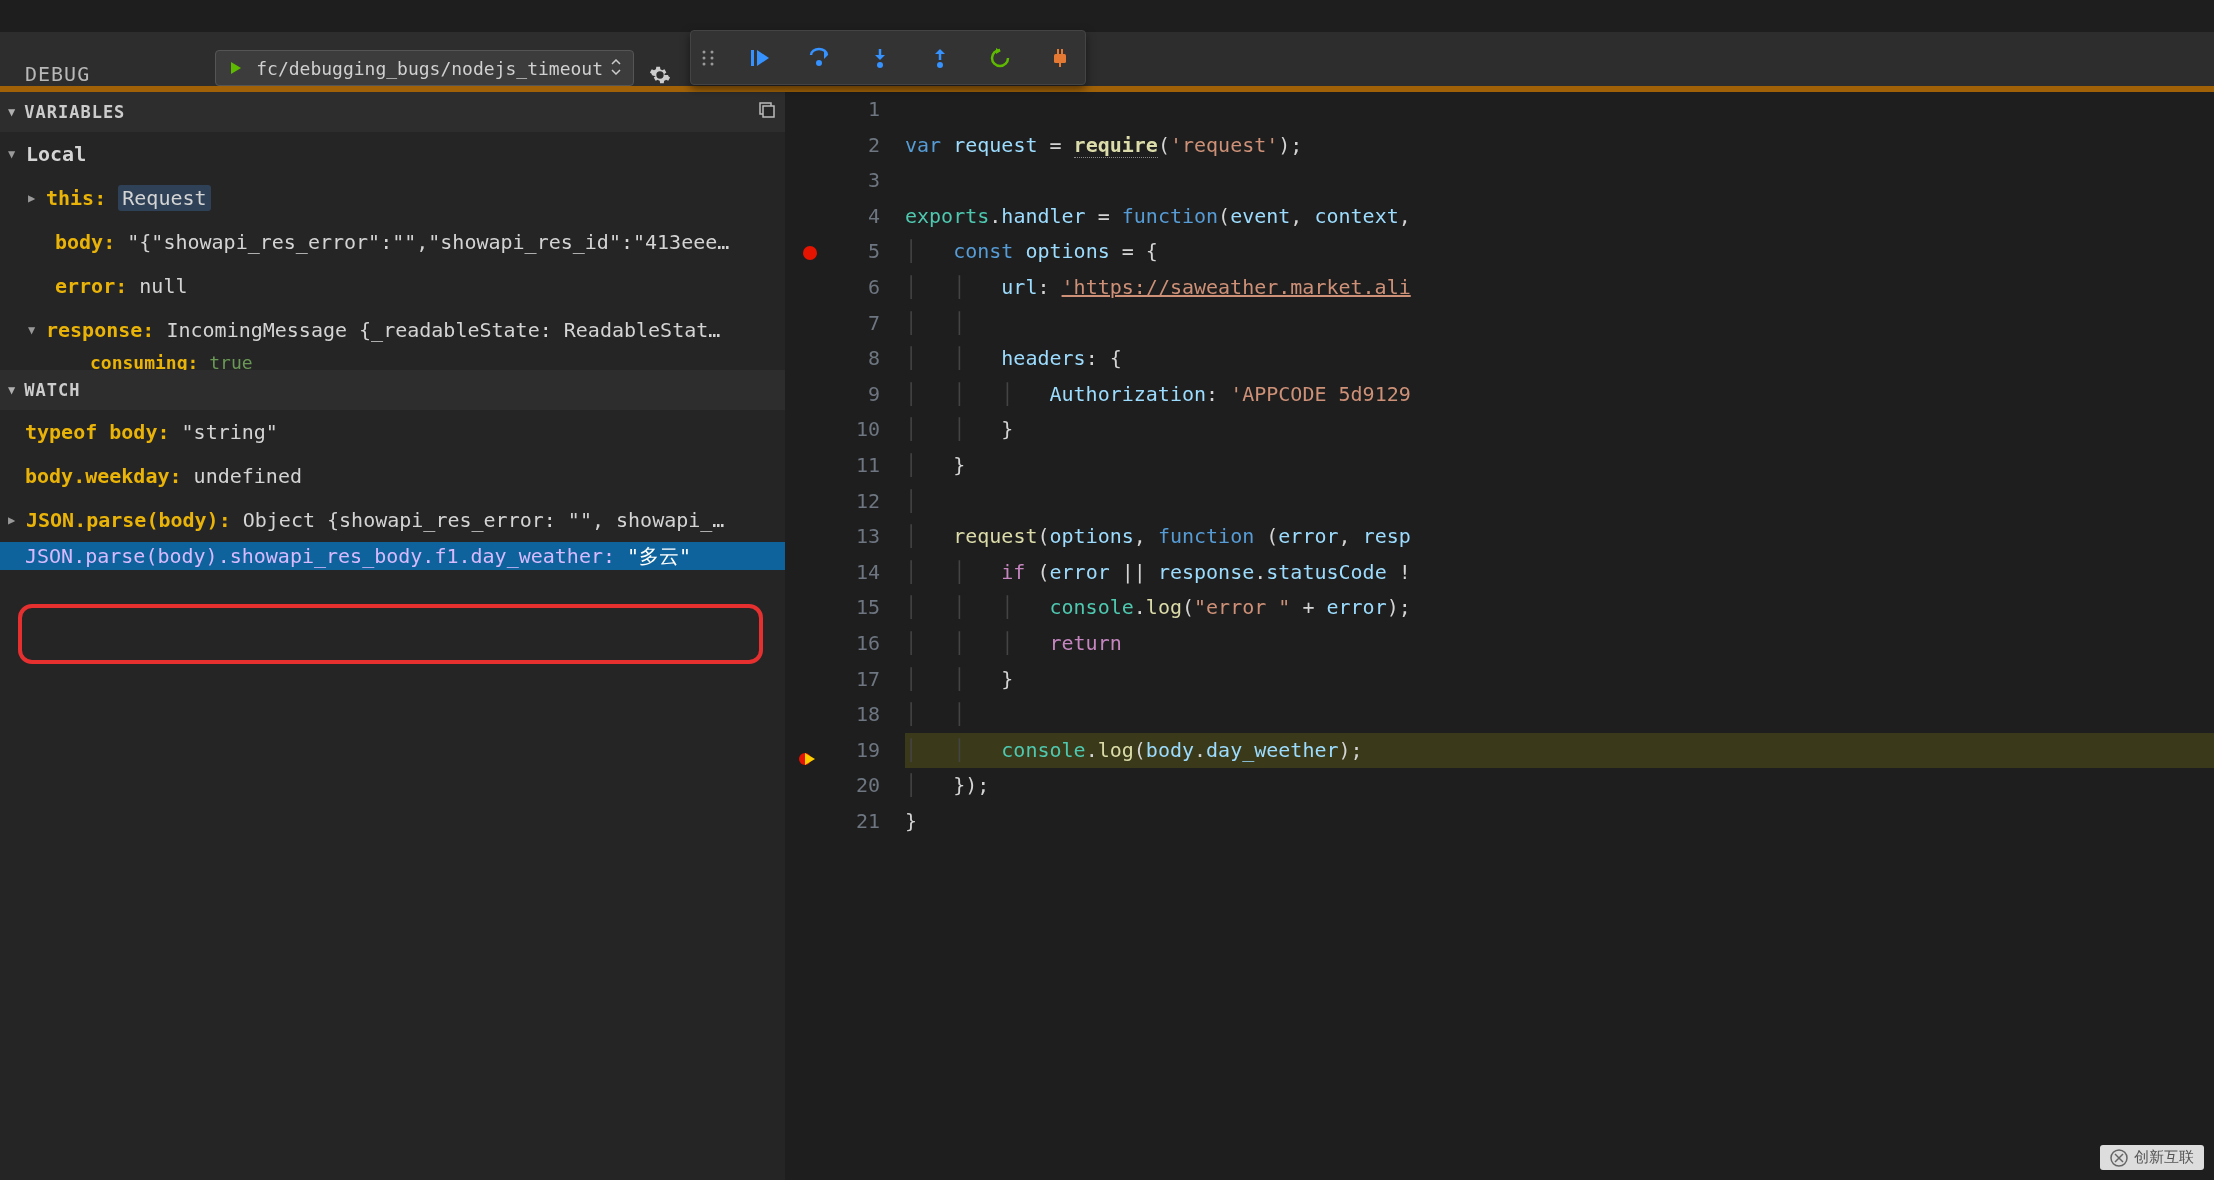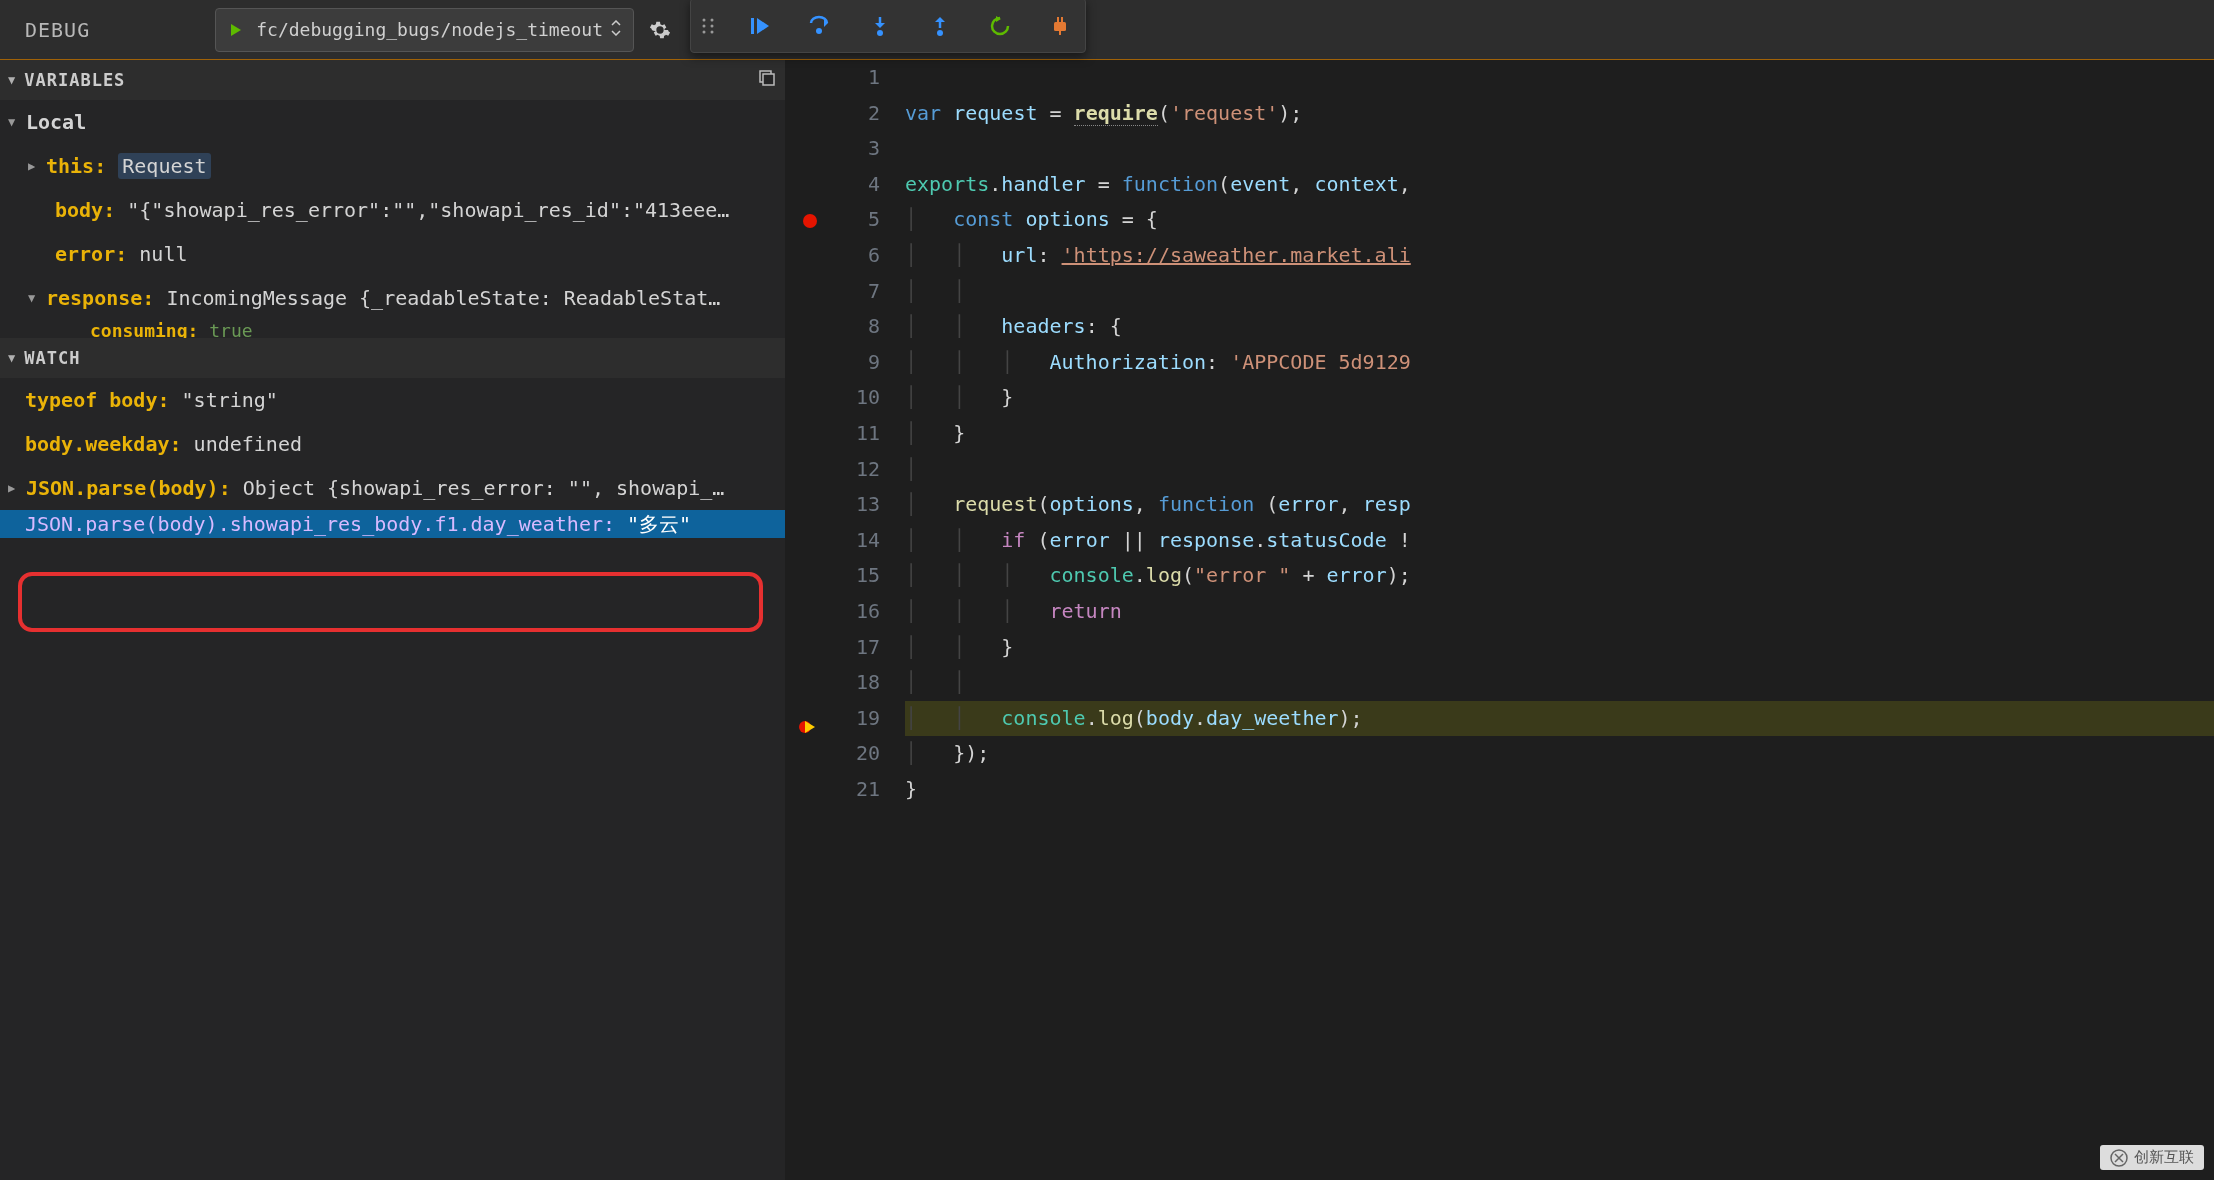--- a/index.html
+++ b/index.html
@@ -9,39 +9,40 @@
       color: #cccccc;
       font-size: 20px;
       width: 2214px;
       height: 1180px;
       overflow: hidden;
       display: flex;
       flex-direction: column;
     }
     .top-row {
       display: flex;
-      align-items: center;
+      align-items: flex-end;
       height: 60px;
       background: #2d2d2d;
-      border-bottom: 1px solid #a16207;
+      border-bottom: 6px solid #a16207;
       position: relative;
+      margin-top: 32px;
     }
     .debug-label {
       color: #b8b8b8;
       padding: 0 25px;
       font-size: 20px;
       letter-spacing: 1px;
     }
     .config-box {
       display: flex;
       align-items: center;
       background: #3c3c3c;
       border: 1px solid #555;
       border-radius: 4px;
-      height: 44px;
+      height: 36px;
       padding: 0 12px;
       margin-left: 100px;
     }
     .play-icon { color: #5eba00; margin-right: 12px; display:flex; align-items:center; }
     .config-text { color: #d0d0d0; font-size: 18px; }
     .chev { color: #c0c0c0; margin-left: 8px; font-size: 14px; }
     .gear { color: #c0c0c0; margin-left: 15px; display:flex; align-items:center; }
     .debug-toolbar {
       position: absolute;
       left: 690px;

